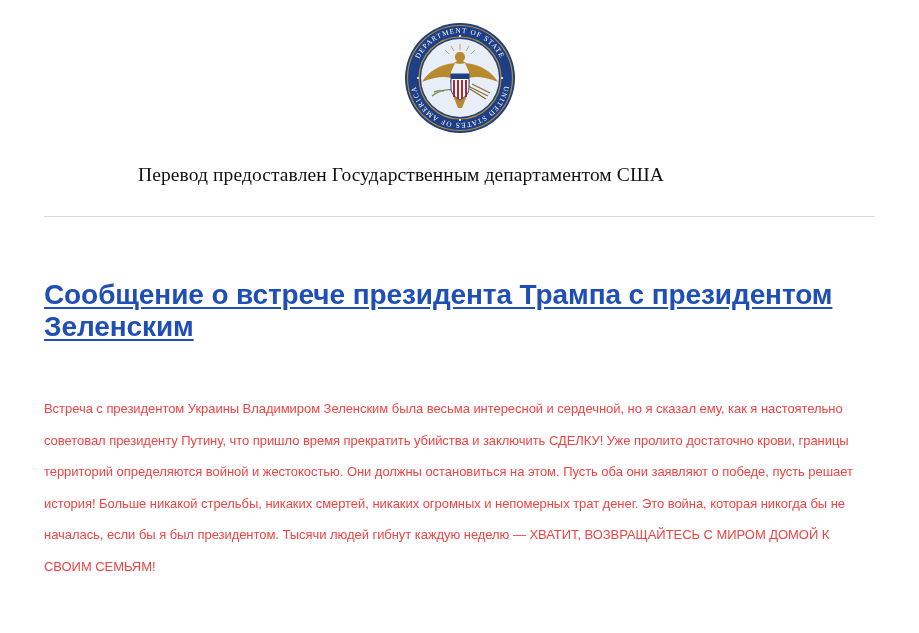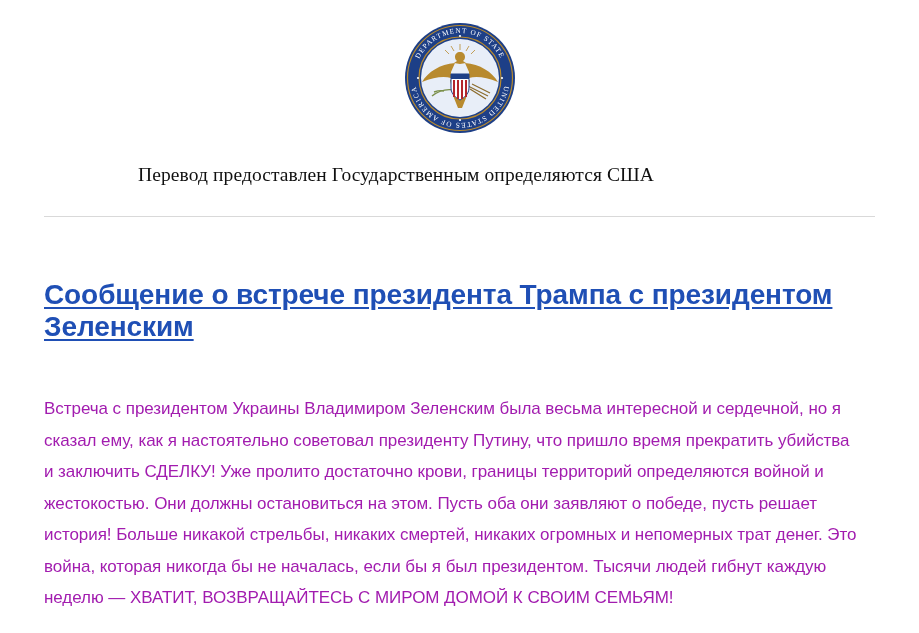--- a/index.html
+++ b/index.html
@@ -59,23 +59,23 @@
     display: inline;
     cursor: pointer;
   }
   .body-wrap {
     margin-top: 50px;
     padding-left: 44px;
     padding-right: 60px;
   }
   .body-text {
     font-family: "Liberation Sans", sans-serif;
-    font-size: 17px;
+    font-size: 13px;
     line-height: 31.5px;
-    color: #a21caf;
+    color: #ef4444;
     text-align: left;
     letter-spacing: -0.05px;
   }
 </style>
 </head>
 <body>
 
 <div class="page">
 
   <div class="seal-wrap">
@@ -135,21 +135,21 @@
       <g stroke="#b88a2e" stroke-width="0.8">
         <path d="M56 28 L 56 22"></path>
         <path d="M50 29 L 47 24"></path>
         <path d="M62 29 L 65 24"></path>
         <path d="M45 32 L 41 28"></path>
         <path d="M67 32 L 71 28"></path>
       </g>
     </svg>
   </div>
 
-  <div class="translation-note">Перевод предоставлен Государственным определяются США</div>
+  <div class="translation-note">Перевод предоставлен Государственным департаментом США</div>
 
   <div class="divider"></div>
 
   <div class="headline-wrap">
     <a class="headline" href="#">Сообщение о встрече президента Трампа с президентом Зеленским</a>
   </div>
 
   <div class="body-wrap">
     <p class="body-text">Встреча с президентом Украины Владимиром Зеленским была весьма интересной и сердечной, но я сказал ему, как я настоятельно советовал президенту Путину, что пришло время прекратить убийства и заключить СДЕЛКУ! Уже пролито достаточно крови, границы территорий определяются войной и жестокостью. Они должны остановиться на этом. Пусть оба они заявляют о победе, пусть решает история! Больше никакой стрельбы, никаких смертей, никаких огромных и непомерных трат денег. Это война, которая никогда бы не началась, если бы я был президентом. Тысячи людей гибнут каждую неделю — ХВАТИТ, ВОЗВРАЩАЙТЕСЬ С МИРОМ ДОМОЙ К СВОИМ СЕМЬЯМ!</p>
   </div>

